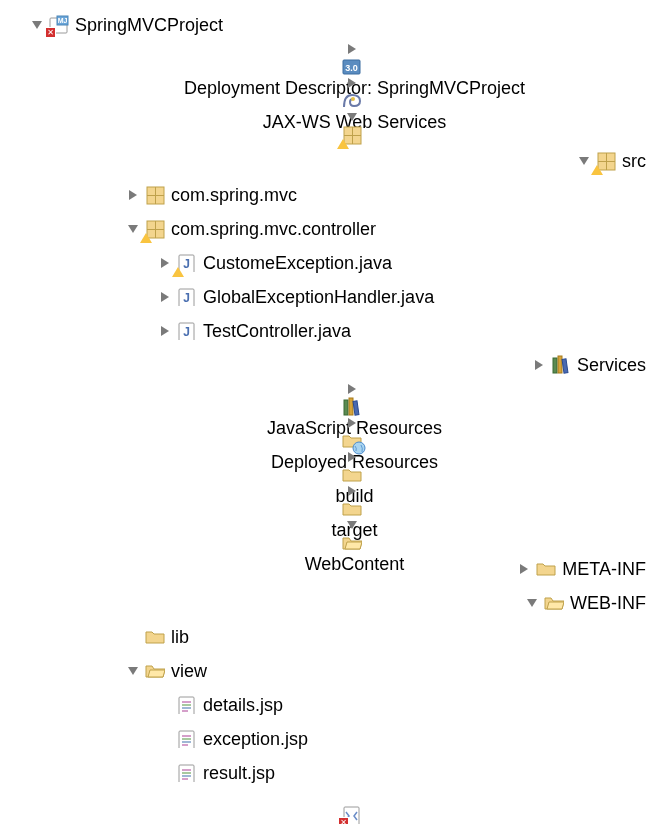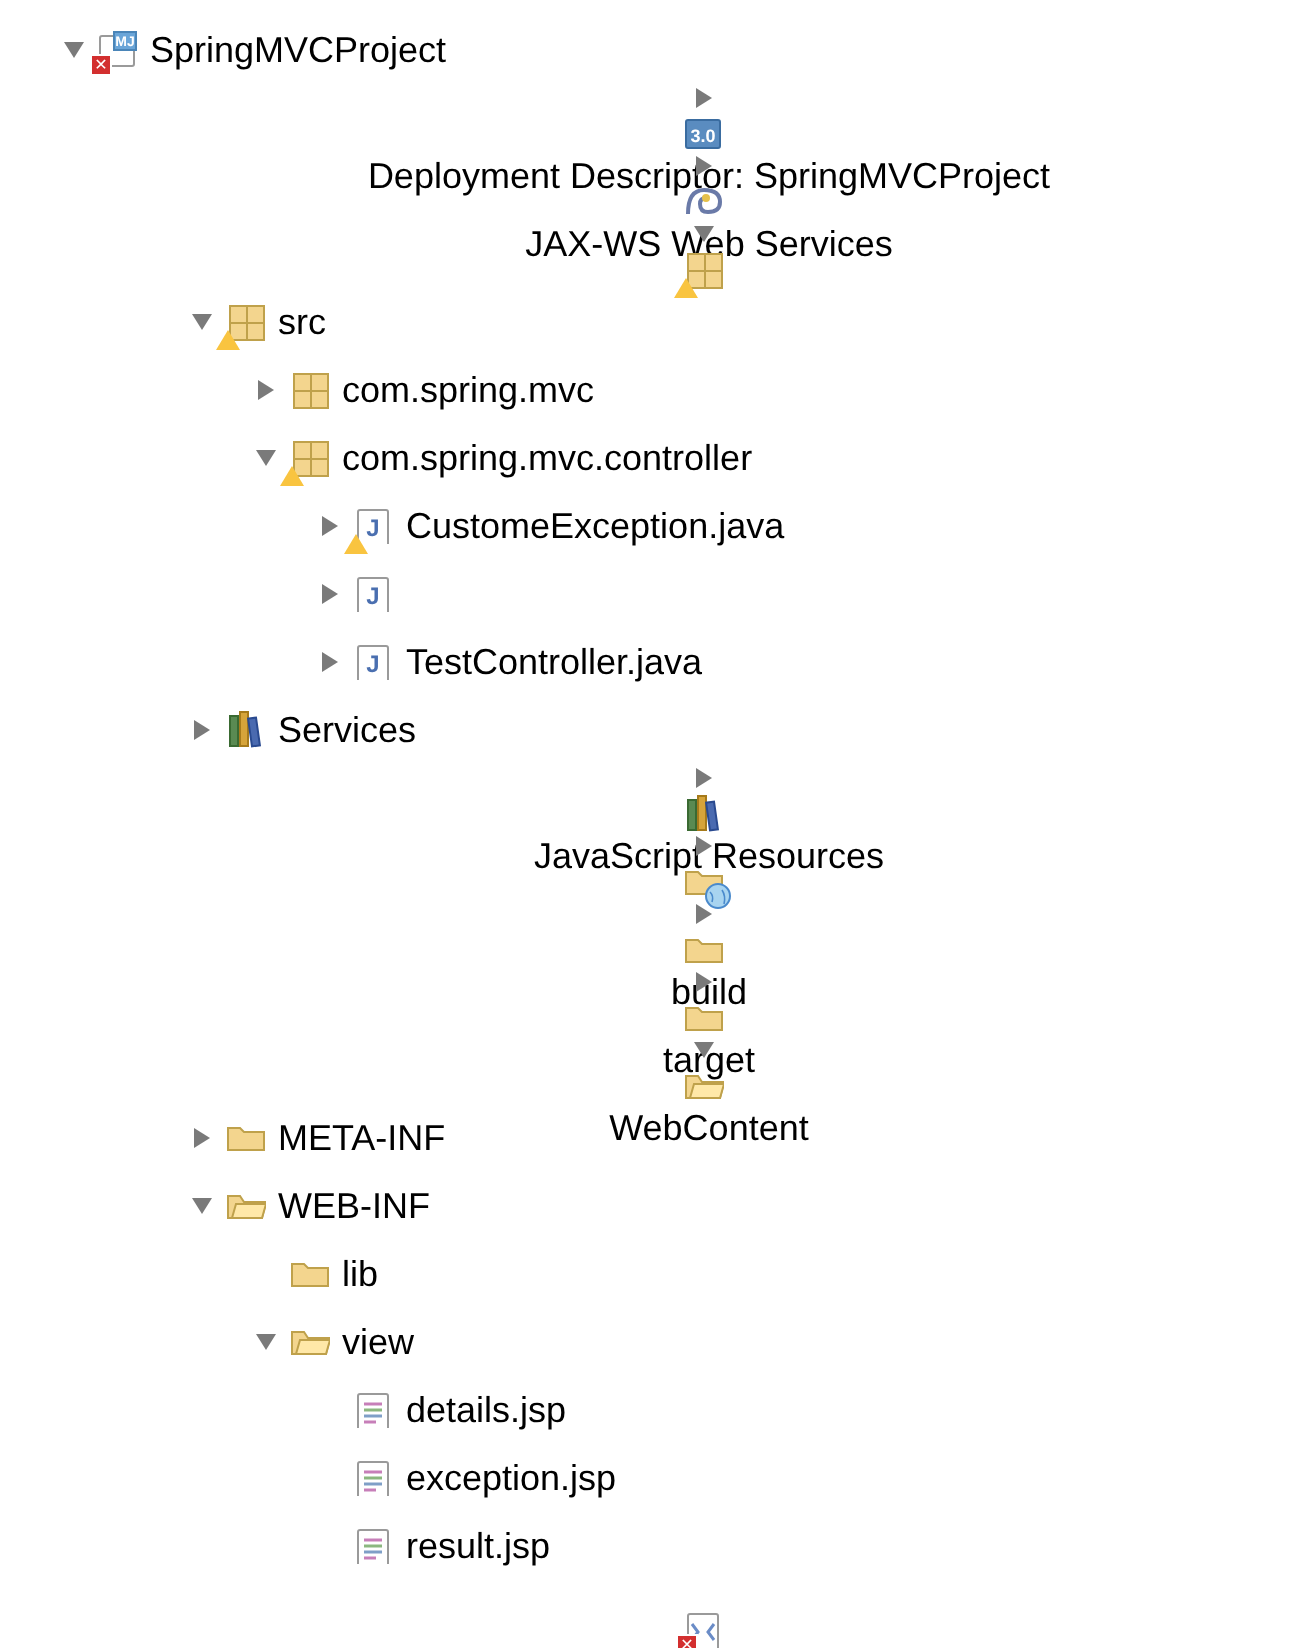--- a/index.html
+++ b/index.html
@@ -38,21 +38,21 @@
       margin-right: 4px;
       flex-shrink: 0;
       position: relative;
     }
     .label {
       color: #000;
       padding-left: 1px;
     }
     .indent-0 { padding-left: 22px; text-align: center; }
     .indent-1 { padding-left: 54px; flex-direction: column; }
-    .indent-2 { padding-left: 86px; }
+    .indent-2 { padding-left: 86px; justify-content: flex-end; }
     .indent-3 { padding-left: 118px; }
     .indent-4 { padding-left: 150px; }
     
     .pkg { width: 19px; height: 19px; }
     
     .jfile { width: 18px; height: 18px; }
     
     .badge-err {
       position: absolute;
       bottom: -2px;
@@ -264,20 +264,21 @@
   <span class="toggle">
       <svg>
         <use href="#arrow-right"></use>
       </svg>
     </span>
   <span class="icon">
       <svg class="jfile">
         <use href="#jfile"></use>
       </svg>
     </span>
+  <span class="label">GlobalExceptionHandler.java</span>
 </div>
 
 <div class="tree-node indent-4">
   <span class="toggle">
       <svg>
         <use href="#arrow-right"></use>
       </svg>
     </span>
   <span class="icon">
       <svg class="jfile">
@@ -323,20 +324,21 @@
     </span>
   <span class="icon">
     <svg width="20" height="18">
         <use href="#folder-c"></use>
       </svg>
     <svg width="14" height="14" style="position:absolute;right:-3px;bottom:-3px">
         <circle cx="7" cy="7" r="6" fill="#a8d4f0" stroke="#4a8acc"></circle>
         <path d="M3,5 Q5,7 4,10 M9,4 Q11,7 10,11" fill="none" stroke="#4a8acc" stroke-width="0.8"></path>
       </svg>
   </span>
+  <span class="label">Deployed Resources</span>
 </div>
 
 <div class="tree-node indent-1">
   <span class="toggle">
       <svg>
         <use href="#arrow-right"></use>
       </svg>
     </span>
   <span class="icon">
       <svg width="20" height="18">

